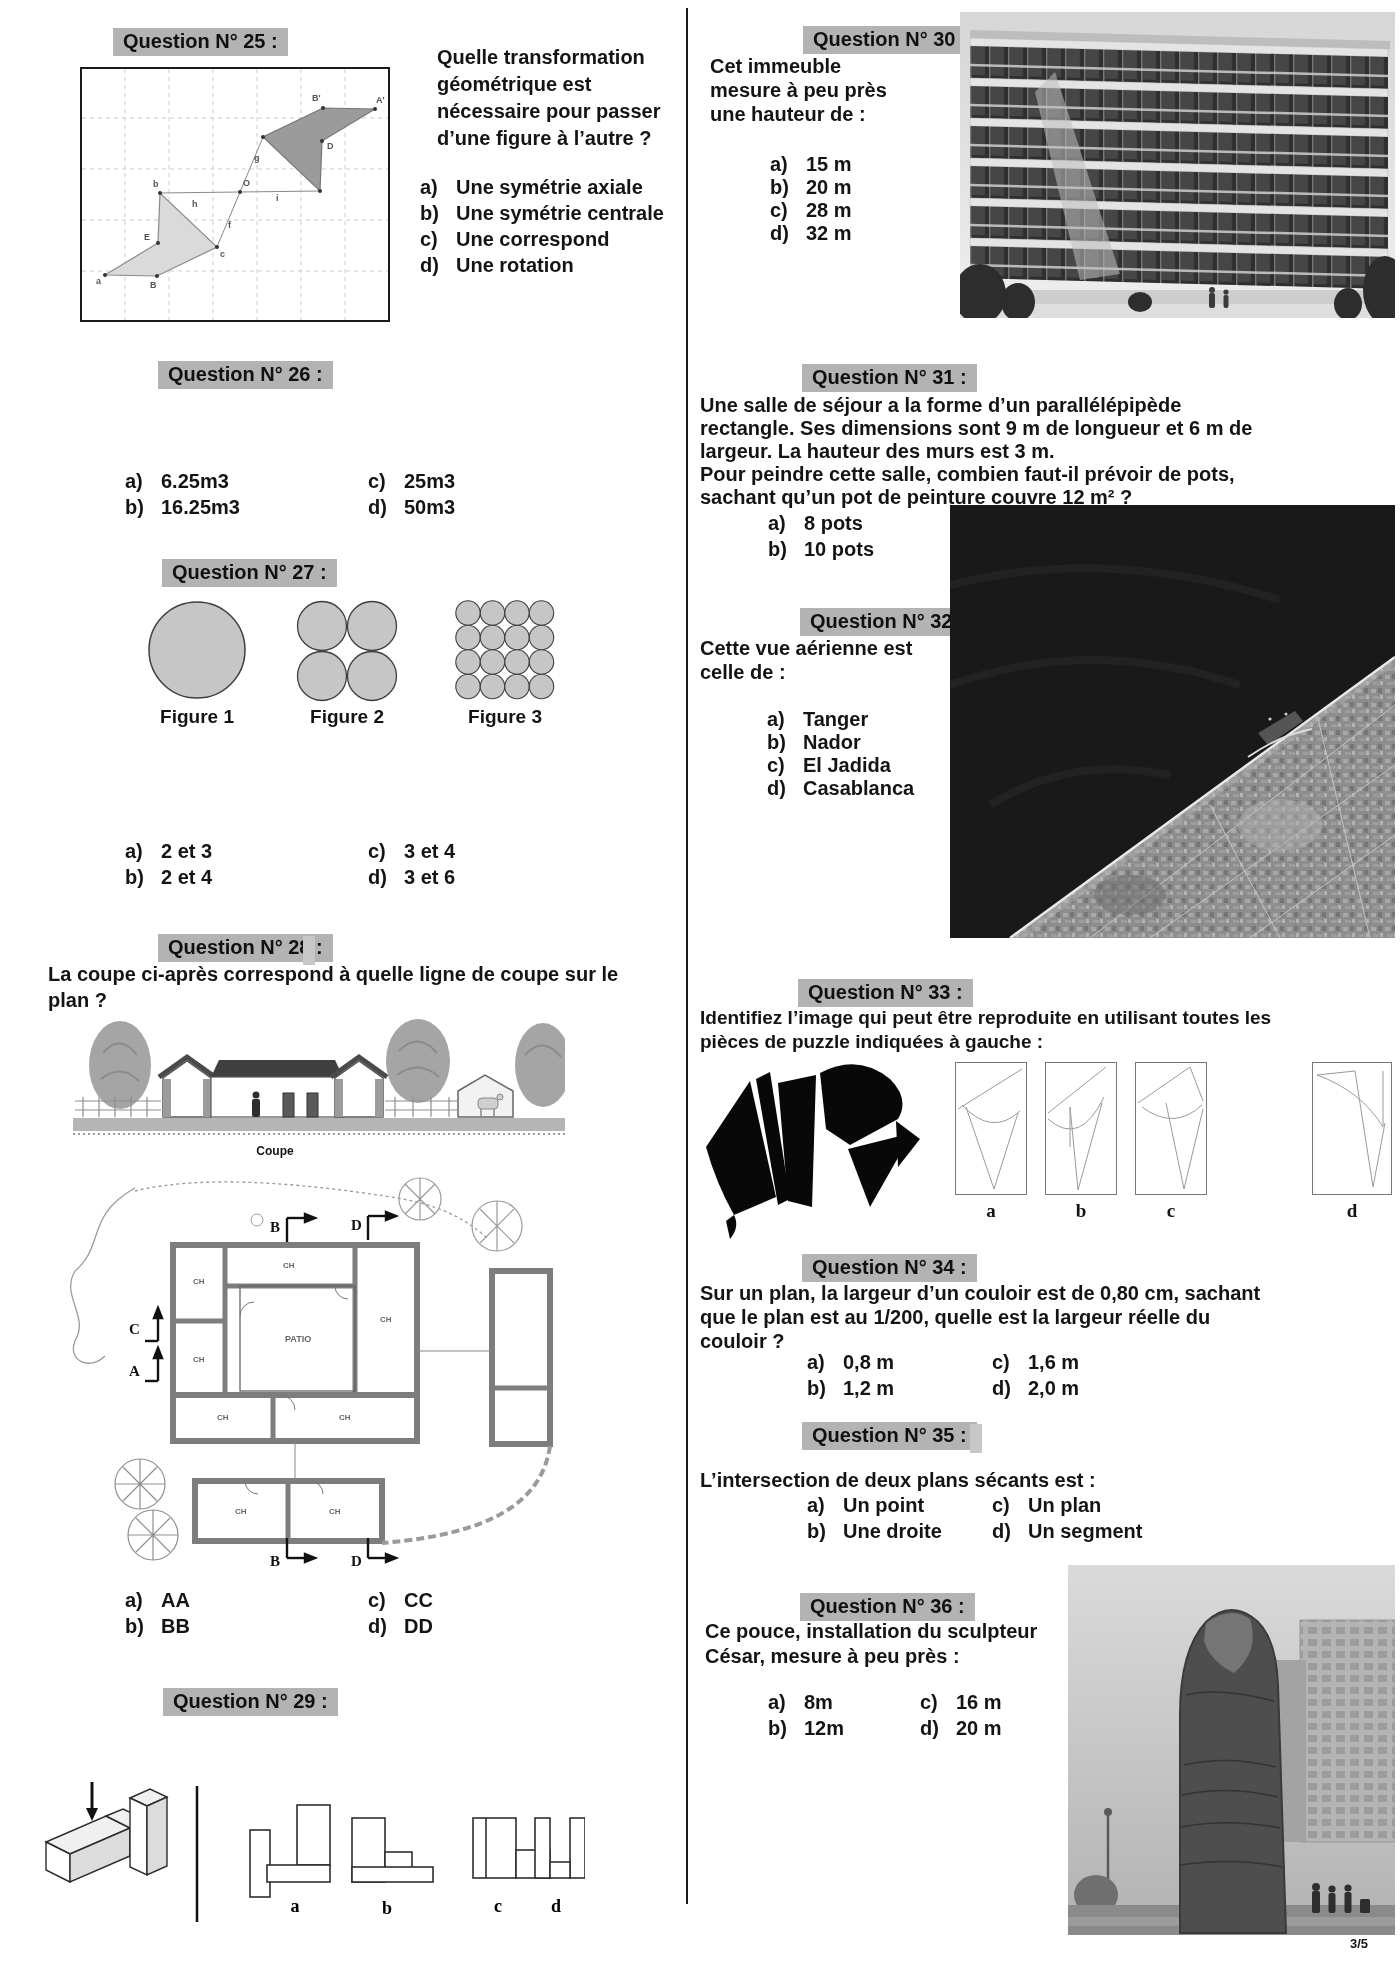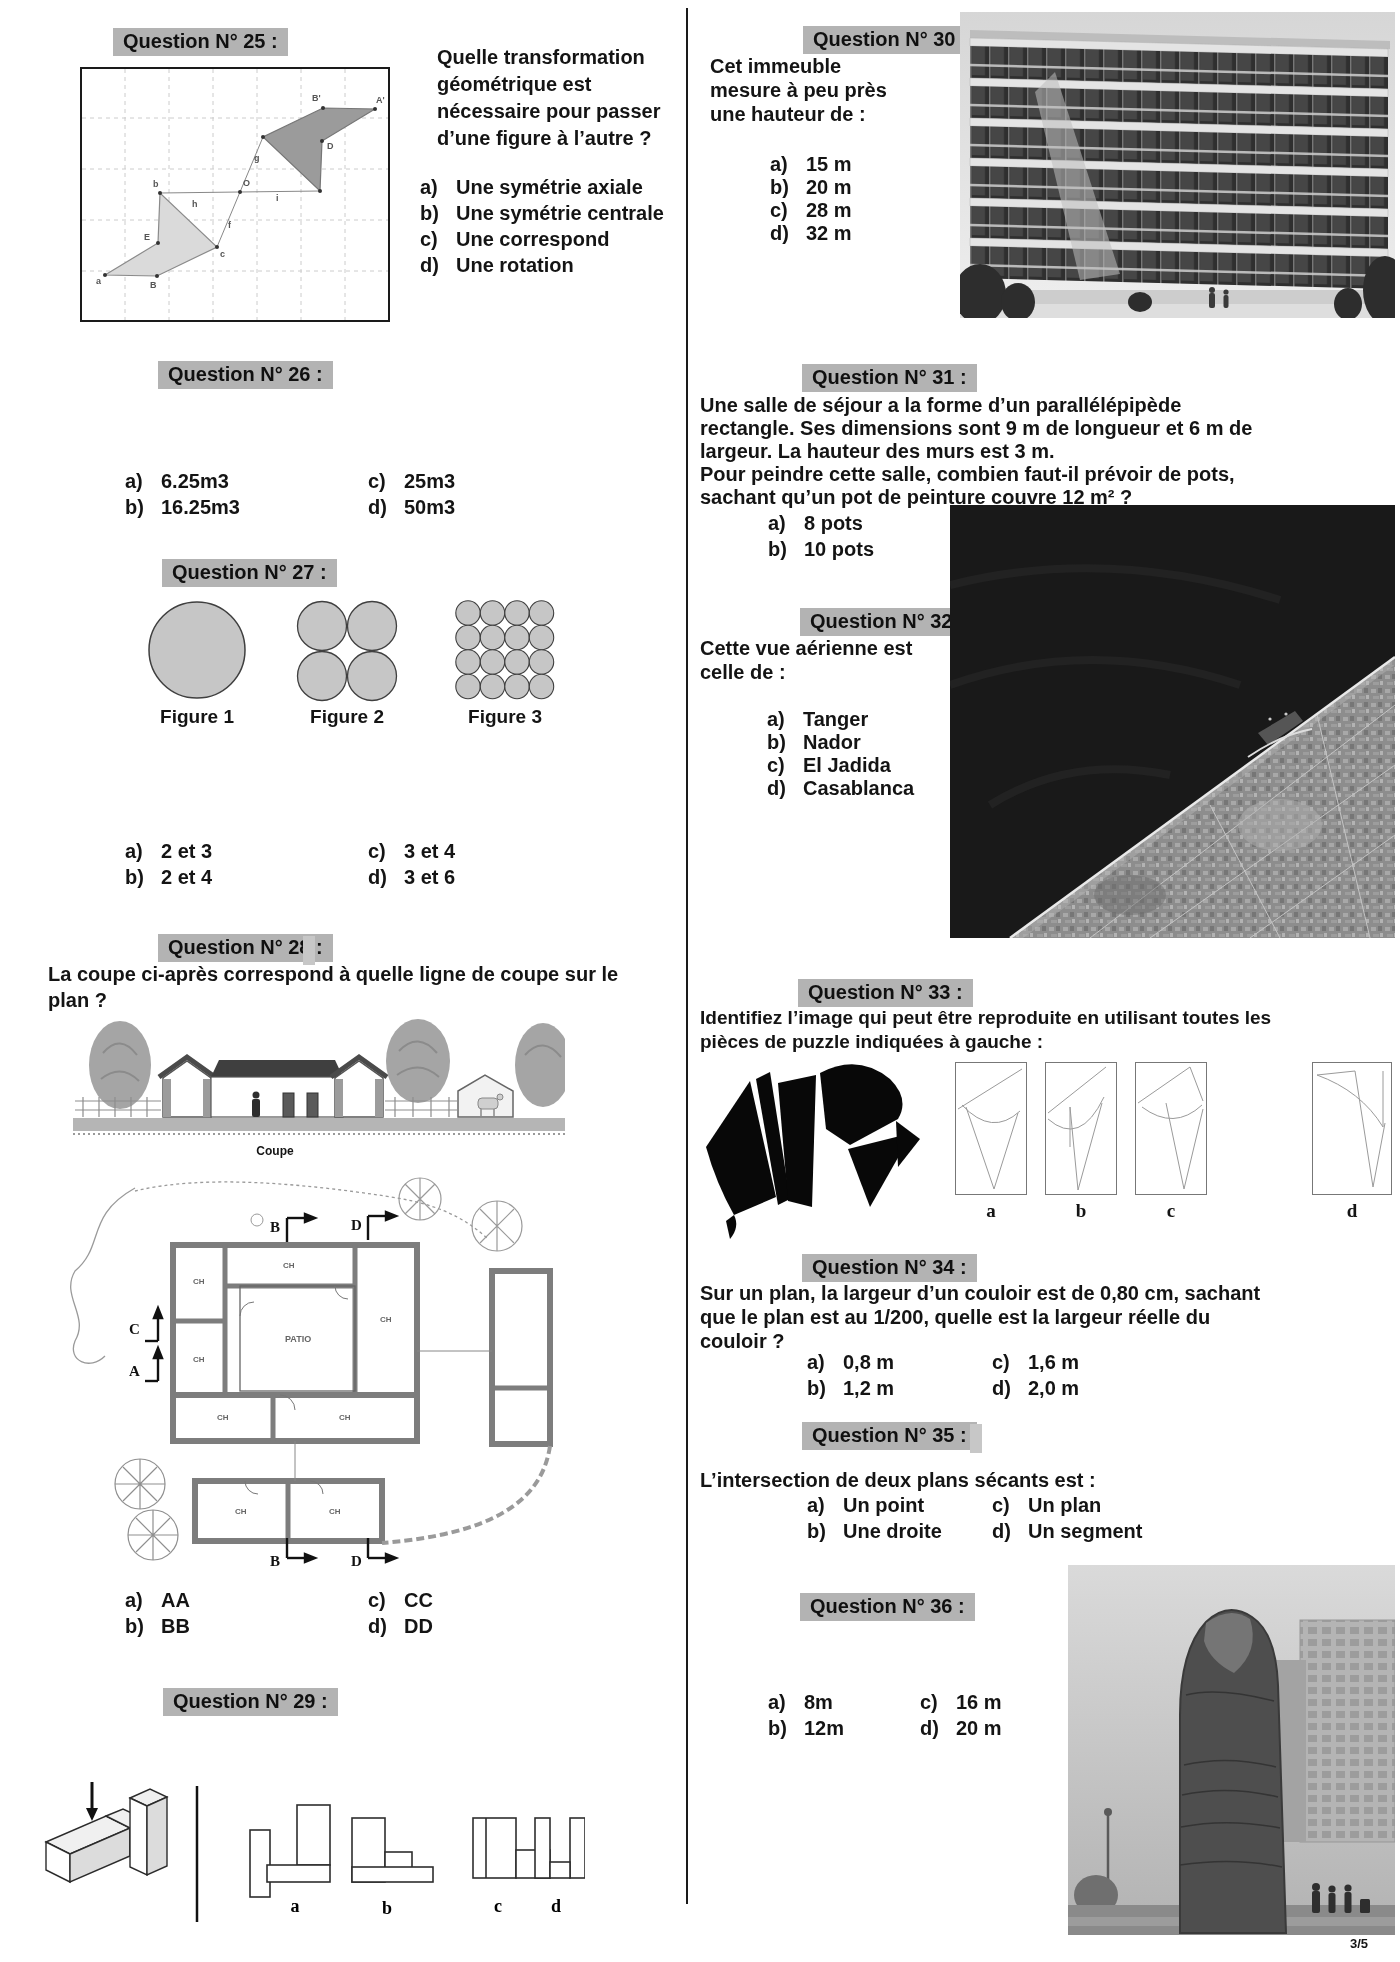--- a/index.html
+++ b/index.html
@@ -511,20 +511,22 @@
 
   <div class="hdr" style="left:802px;top:1422px">Question N° 35 :</div>
   <div class="graybar" style="left:970px;top:1424px;width:12px;height:29px"></div>
   <div class="para rpara" style="left:700px;top:1468px;width:692px">L’intersection de deux plans sécants est :</div>
   <div class="opt" style="left:807px;top:1494px"><span class="okey">a)</span><span>Un point</span></div>
   <div class="opt" style="left:807px;top:1520px"><span class="okey">b)</span><span>Une droite</span></div>
   <div class="opt" style="left:992px;top:1494px"><span class="okey">c)</span><span>Un plan</span></div>
   <div class="opt" style="left:992px;top:1520px"><span class="okey">d)</span><span>Un segment</span></div>
 
   <div class="hdr" style="left:800px;top:1593px">Question N° 36 :</div>
+  <div class="para" style="left:705px;top:1619px;width:360px;line-height:25px">Ce pouce, installation du sculpteur
+César, mesure à peu près :</div>
   <div class="opt" style="left:768px;top:1691px"><span class="okey">a)</span><span>8m</span></div>
   <div class="opt" style="left:768px;top:1717px"><span class="okey">b)</span><span>12m</span></div>
   <div class="opt" style="left:920px;top:1691px"><span class="okey">c)</span><span>16 m</span></div>
   <div class="opt" style="left:920px;top:1717px"><span class="okey">d)</span><span>20 m</span></div>
 
   <svg class="fig" style="left:1068px;top:1565px" width="327" height="370" viewBox="0 0 327 370">
     <defs>
       <linearGradient id="sky2" x1="0" y1="0" x2="0" y2="1">
         <stop offset="0" stop-color="#dadada"></stop>
           <stop offset="1" stop-color="#b2b2b2"></stop>

